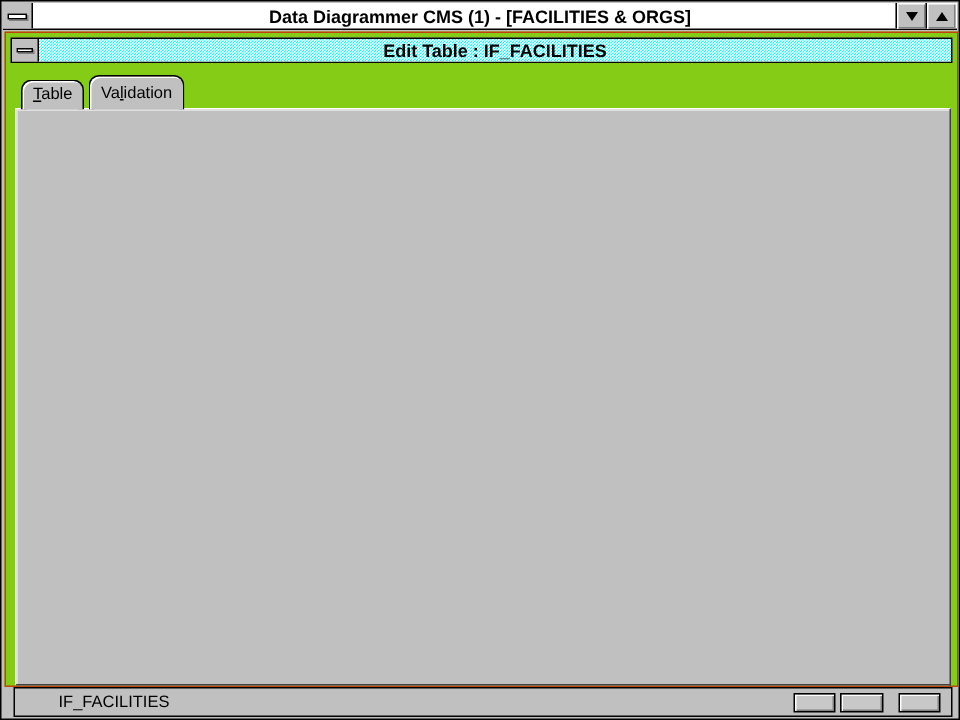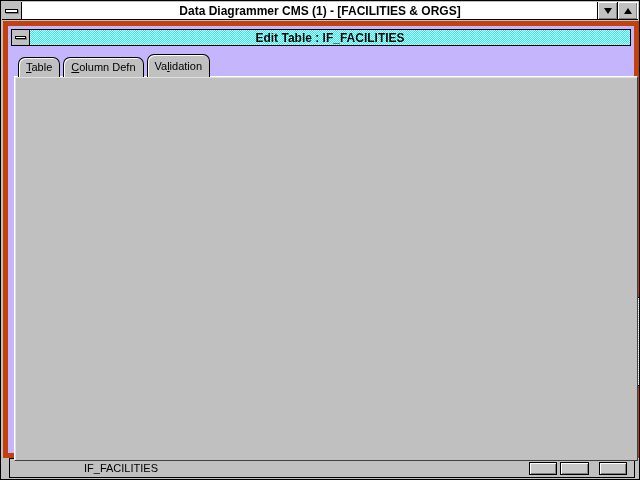--- a/index.html
+++ b/index.html
@@ -3,21 +3,21 @@
 <meta charset="utf-8">
 <style>
   html,body{margin:0;padding:0;background:#555;}
   #screen{
     position:relative;width:640px;height:480px;margin:0 auto;
     background:#c0c0c0;border:1px solid #000;box-sizing:border-box;
     font-family:"Liberation Sans",sans-serif;color:#000;overflow:hidden;
     -webkit-font-smoothing:none;
   }
   *{box-sizing:border-box;}
-  .abs{position:absolute;padding-left:45px;}
+  .abs{position:absolute;}
   .btn3d{background:#c0c0c0;border:1px solid #000;border-radius:2px;
          box-shadow:inset 1px 1px 0 #fff,inset -1px -1px 0 #808080,
                     inset 2px 2px 0 #fff,inset -2px -2px 0 #808080;
          display:flex;align-items:center;justify-content:center;
          font-size:11px;font-weight:bold;}
   .btn3d.disabled{color:#808080;text-shadow:1px 1px 0 #fff;}
   .field{background:#fff;border:1px solid #000;box-shadow:1px 1px 0 #e8e8e8;}
   .checker-cyan{background-color:#fff;
     background-image:linear-gradient(45deg,#00ffff 25%,transparent 25%,transparent 75%,#00ffff 75%),
                      linear-gradient(45deg,#00ffff 25%,transparent 25%,transparent 75%,#00ffff 75%);
@@ -33,21 +33,21 @@
   
   .main-titlebar{left:1px;top:1px;right:1px;height:18px;background:#fff;border-bottom:1px solid #000;}
   .main-title{position:absolute;left:0;right:0;top:2px;text-align:center;font-size:12px;font-weight:bold;}
   .main-sysbox{position:absolute;left:0;top:0;width:20px;height:17px;background:#c0c0c0;
                border-right:1px solid #000;display:flex;align-items:center;justify-content:center;}
   .cap-btn{position:absolute;top:0;width:20px;height:17px;background:#c0c0c0;border-left:1px solid #000;
            box-shadow:inset 1px 1px 0 #fff,inset -1px -1px 0 #808080;
            display:flex;align-items:center;justify-content:center;}
 
   
-  .dialog{left:2px;top:20px;width:636px;height:437px;background:#c4b5fd;border:5px solid #c2410c;}
+  .dialog{left:2px;top:20px;width:636px;height:437px;background:#84cc16;border:1px solid #c2410c;}
   .dlg-titlebar{position:absolute;left:3px;top:3px;right:3px;height:17px;border:1px solid #000;background:#c0c0c0;}
   .dlg-sysbox{position:absolute;left:0;top:0;width:18px;height:15px;background:#c0c0c0;border-right:1px solid #000;
               display:flex;align-items:center;justify-content:center;}
   .dlg-sysbox .dash{width:11px;height:3px;}
   .dlg-title-area{position:absolute;left:18px;top:0;right:0;height:15px;display:flex;align-items:center;justify-content:center;}
   .dlg-title-text{font-size:12px;font-weight:bold;background:transparent;padding:0 6px;}
 
   
   .tabbar{position:absolute;left:10px;top:28px;height:23px;display:flex;align-items:flex-end;gap:3px;z-index:3;}
   .tab{background:#c0c0c0;border:1px solid #000;border-bottom:none;border-radius:7px 7px 0 0;
@@ -120,21 +120,20 @@
       <div class="dlg-sysbox">
         <div class="dash"></div>
       </div>
       <div class="dlg-title-area checker-cyan">
         <span class="dlg-title-text">Edit Table : IF_FACILITIES</span>
       </div>
     </div>
 
     <div class="tabbar">
       <div class="tab"><u>T</u>able</div>
-      <div class="tab"><u>C</u>olumn Defn</div>
       <div class="tab active">Va<u>l</u>idation</div>
     </div>
 
     <div class="panel"></div>
 
     <div class="lbl" style="left:23px;top:60px;">Columns</div>
     <div class="abs listbox">
       <div class="list-items">
         <div class="list-item selected checker-cyan">IFC_SEQ</div>
         <div class="list-item">IFC_CREATE_DATE</div>

